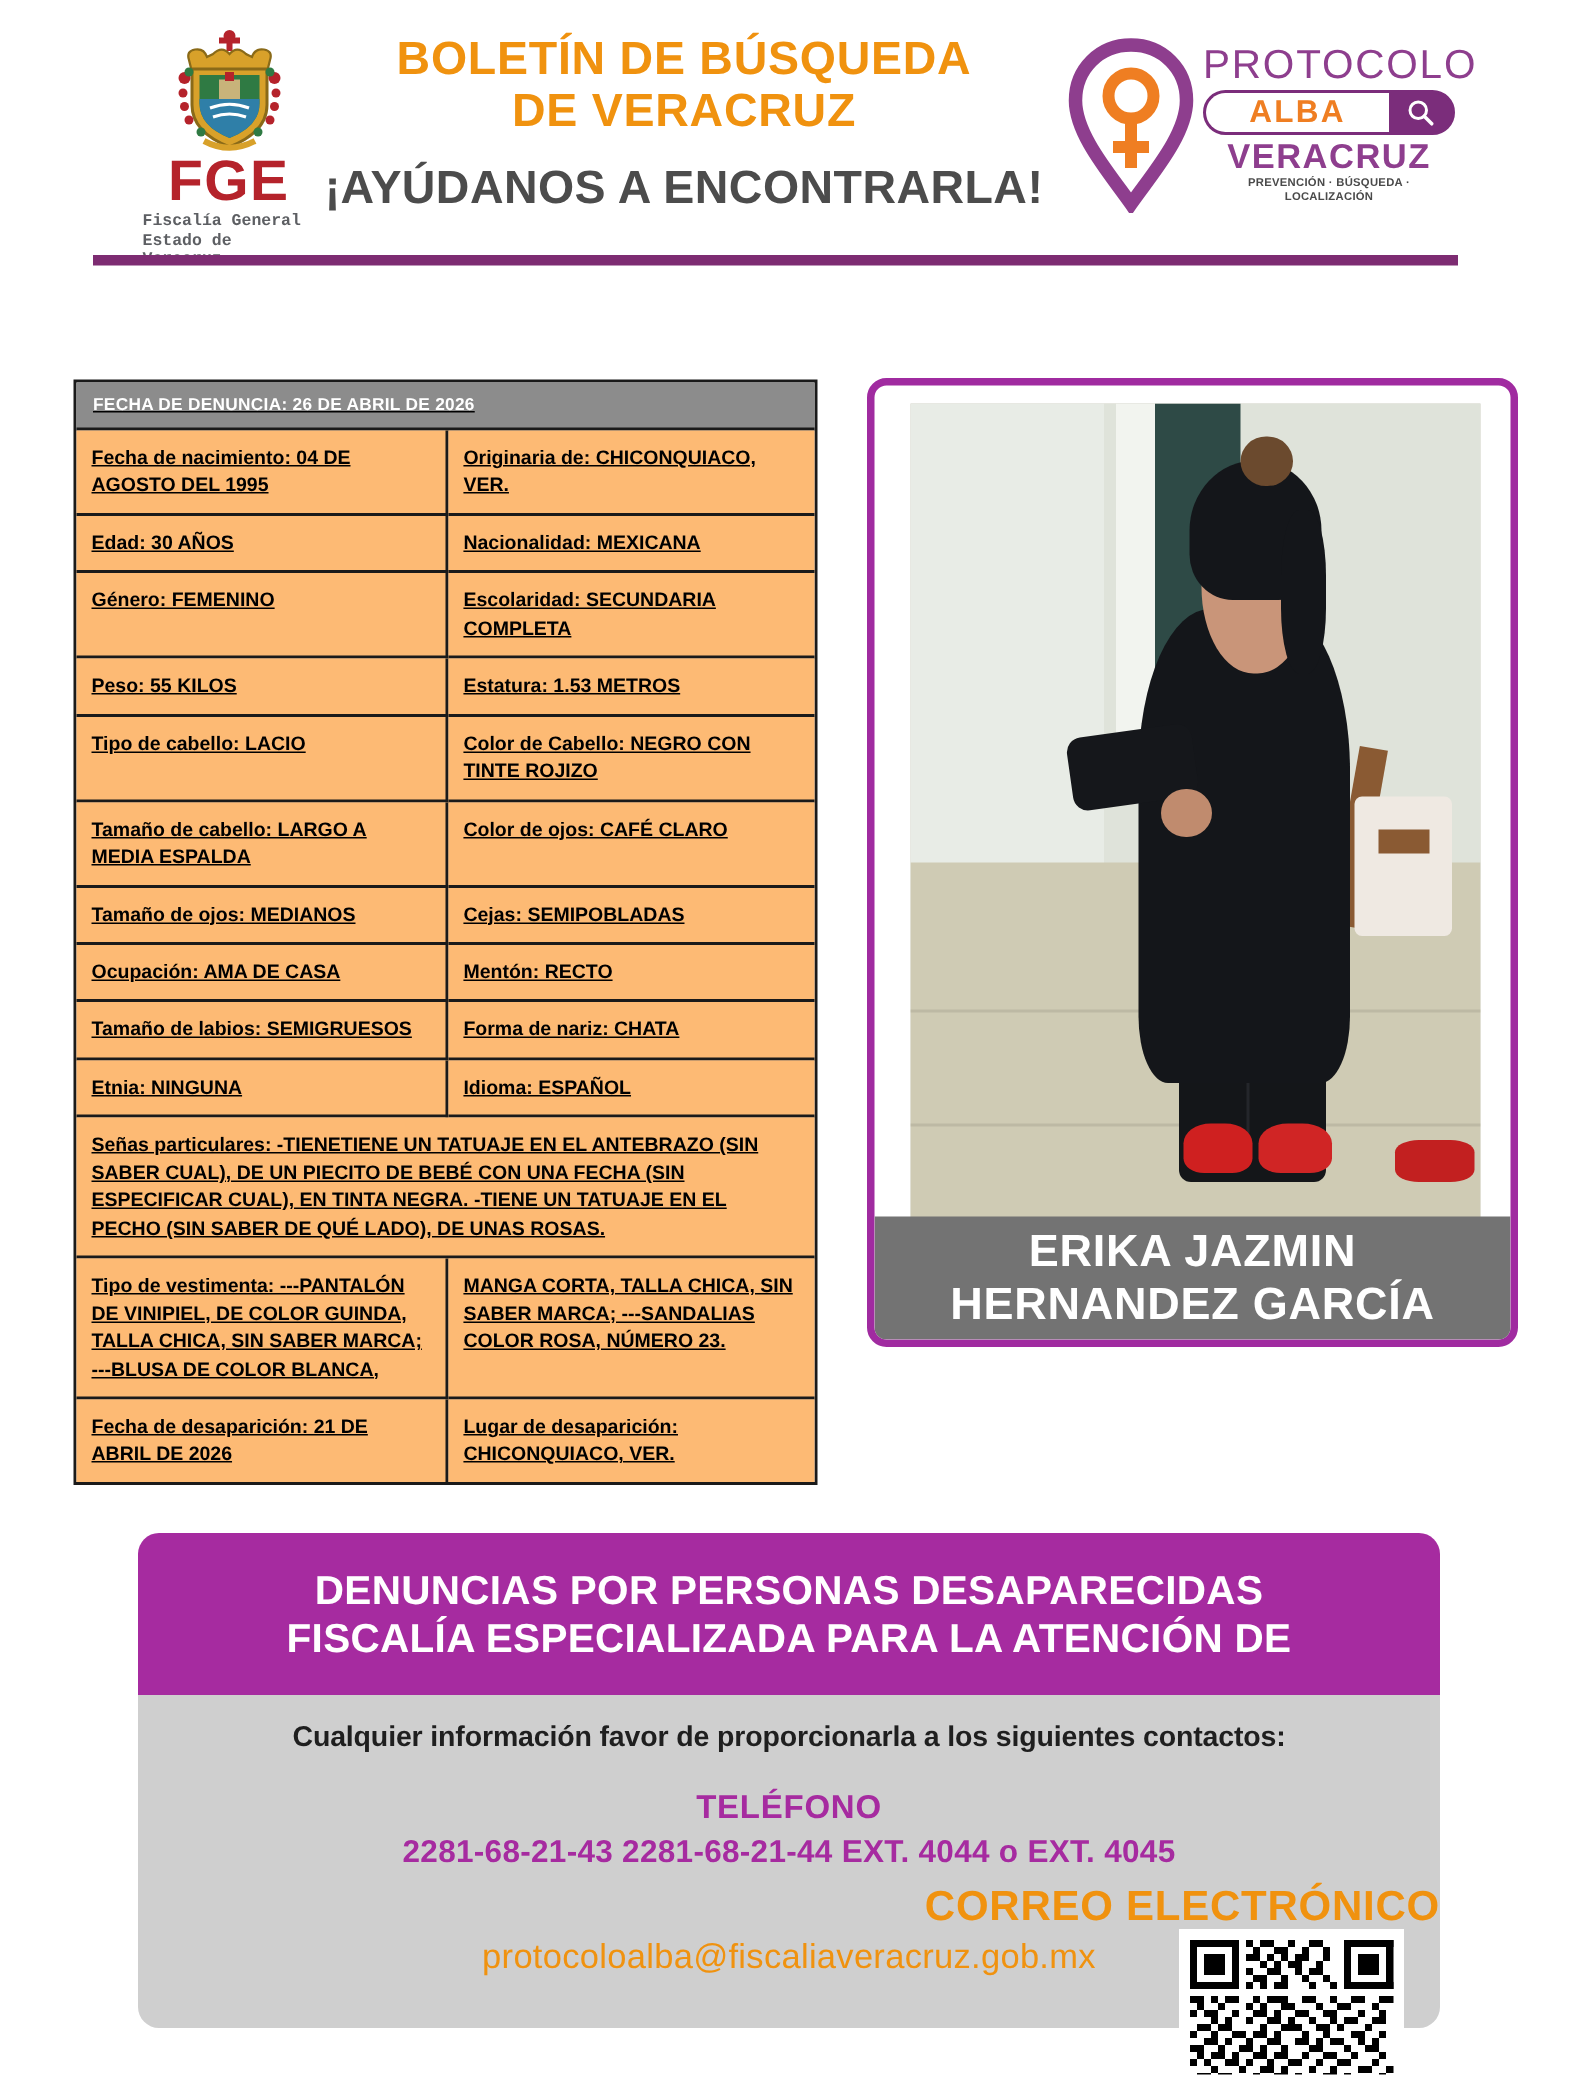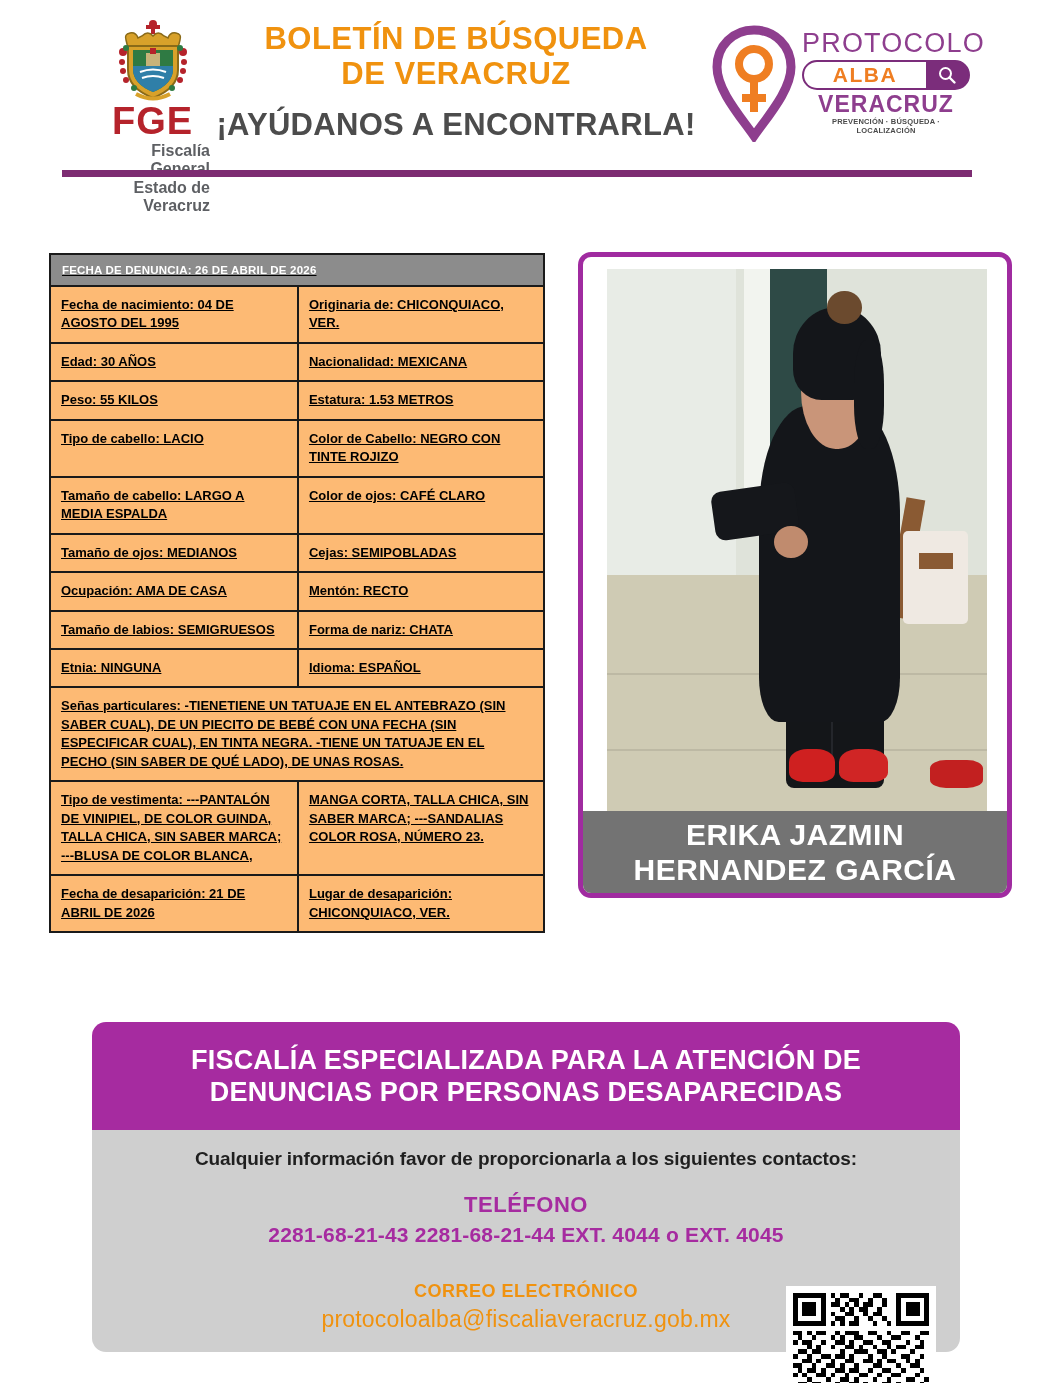--- a/index.html
+++ b/index.html
@@ -18,22 +18,22 @@
   .fge-logo{
     position:absolute;left:95px;top:18px;width:115px;height:140px;
     display:flex;flex-direction:column;align-items:center;
   }
   .shield-wrap{width:82px;height:86px;position:relative;}
   .fge-word{
     font-size:38px;font-weight:bold;color:#b5232b;letter-spacing:1px;
     line-height:1;margin-top:-2px;font-family:"Liberation Sans",sans-serif;
   }
   .fge-sub{
-    font-size:16px;font-weight:bold;color:#5d5f63;line-height:1.15;
-    text-align:right;margin-top:2px;
+    font-size:11px;font-weight:bold;color:#5d5f63;line-height:1.15;
+    text-align:left;margin-top:2px;font-family:Liberation Mono, monospace;
   }
 
   .title-block{
     position:absolute;left:196px;top:22px;width:520px;text-align:center;
   }
   .t-main{
     color:#f0920f;font-size:31px;font-weight:bold;line-height:1.12;
     letter-spacing:0.5px;
   }
   .t-help{
@@ -182,22 +182,22 @@
   }
   .foot-tel-label{
     color:#a62ba0;font-size:22px;font-weight:bold;text-align:center;
     margin-top:22px;letter-spacing:0.5px;
   }
   .foot-tel-nums{
     color:#a62ba0;font-size:21px;font-weight:bold;text-align:center;
     margin-top:5px;letter-spacing:0.2px;
   }
   .foot-mail-label{
-    color:#f0920f;font-size:18px;font-weight:bold;text-align:center;
-    margin-top:34px;letter-spacing:0.5px;
+    color:#f0920f;font-size:28px;font-weight:bold;text-align:right;
+    margin-top:8px;letter-spacing:0.5px;
   }
   .foot-mail{
     color:#f0920f;font-size:23px;text-align:center;margin-top:4px;
     letter-spacing:0.2px;
   }
   .qr{
     position:absolute;right:24px;top:156px;width:150px;height:150px;
     background:#ffffff;padding:7px;box-sizing:border-box;
   }
   .qr svg{display:block;}
@@ -289,20 +289,24 @@
 
   <div class="trow">
     <div class="tcell left">Fecha de nacimiento: 04 DE AGOSTO DEL 1995</div>
     <div class="tcell right">Originaria de: CHICONQUIACO, VER.</div>
   </div>
   <div class="trow">
     <div class="tcell left">Edad: 30 AÑOS</div>
     <div class="tcell right">Nacionalidad: MEXICANA</div>
   </div>
   <div class="trow">
+    <div class="tcell left">Género: FEMENINO</div>
+    <div class="tcell right">Escolaridad: SECUNDARIA COMPLETA</div>
+  </div>
+  <div class="trow">
     <div class="tcell left">Peso: 55 KILOS</div>
     <div class="tcell right">Estatura: 1.53 METROS</div>
   </div>
   <div class="trow">
     <div class="tcell left">Tipo de cabello: LACIO</div>
     <div class="tcell right">Color de Cabello: NEGRO CON TINTE ROJIZO</div>
   </div>
   <div class="trow">
     <div class="tcell left">Tamaño de cabello: LARGO A MEDIA ESPALDA</div>
     <div class="tcell right">Color de ojos: CAFÉ CLARO</div>
@@ -365,22 +369,22 @@
     <div class="ph ph-shoeX"></div>
   </div>
   <div class="name-banner">
     <div class="name-line">ERIKA JAZMIN</div>
     <div class="name-line">HERNANDEZ GARCÍA</div>
   </div>
 </div>
 
 <div class="footer">
   <div class="foot-head">
+    <div class="foot-head-line">DENUNCIAS POR PERSONAS DESAPARECIDAS</div>
     <div class="foot-head-line">FISCALÍA ESPECIALIZADA PARA LA ATENCIÓN DE</div>
-    <div class="foot-head-line">DENUNCIAS POR PERSONAS DESAPARECIDAS</div>
   </div>
   <div class="foot-body">
     <div class="foot-lead">Cualquier información favor de proporcionarla a los siguientes contactos:</div>
     <div class="foot-tel-label">TELÉFONO</div>
     <div class="foot-tel-nums">2281-68-21-43   2281-68-21-44   EXT. 4044  o  EXT. 4045</div>
     <div class="foot-mail-label">CORREO ELECTRÓNICO</div>
     <div class="foot-mail">protocoloalba@fiscaliaveracruz.gob.mx</div>
 
     <div class="qr">
       <svg width="136" height="136" viewBox="0 0 29 29" shape-rendering="crispEdges">

